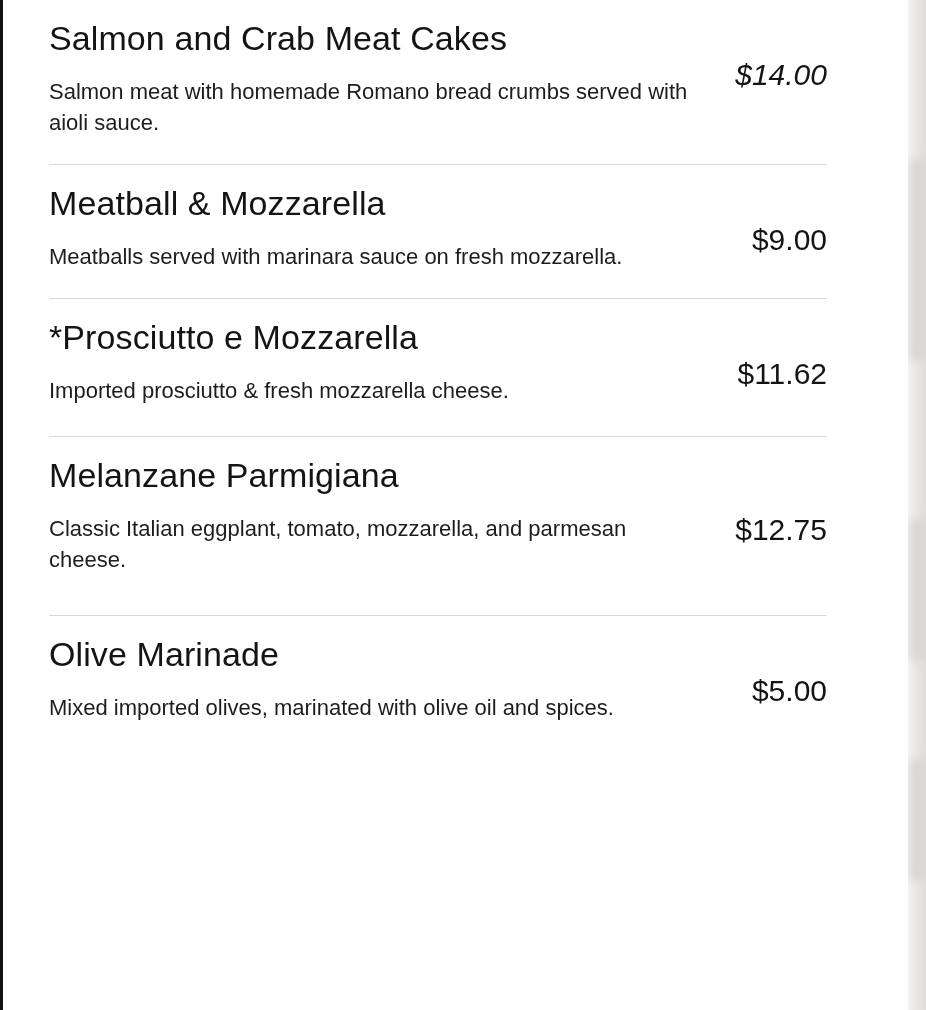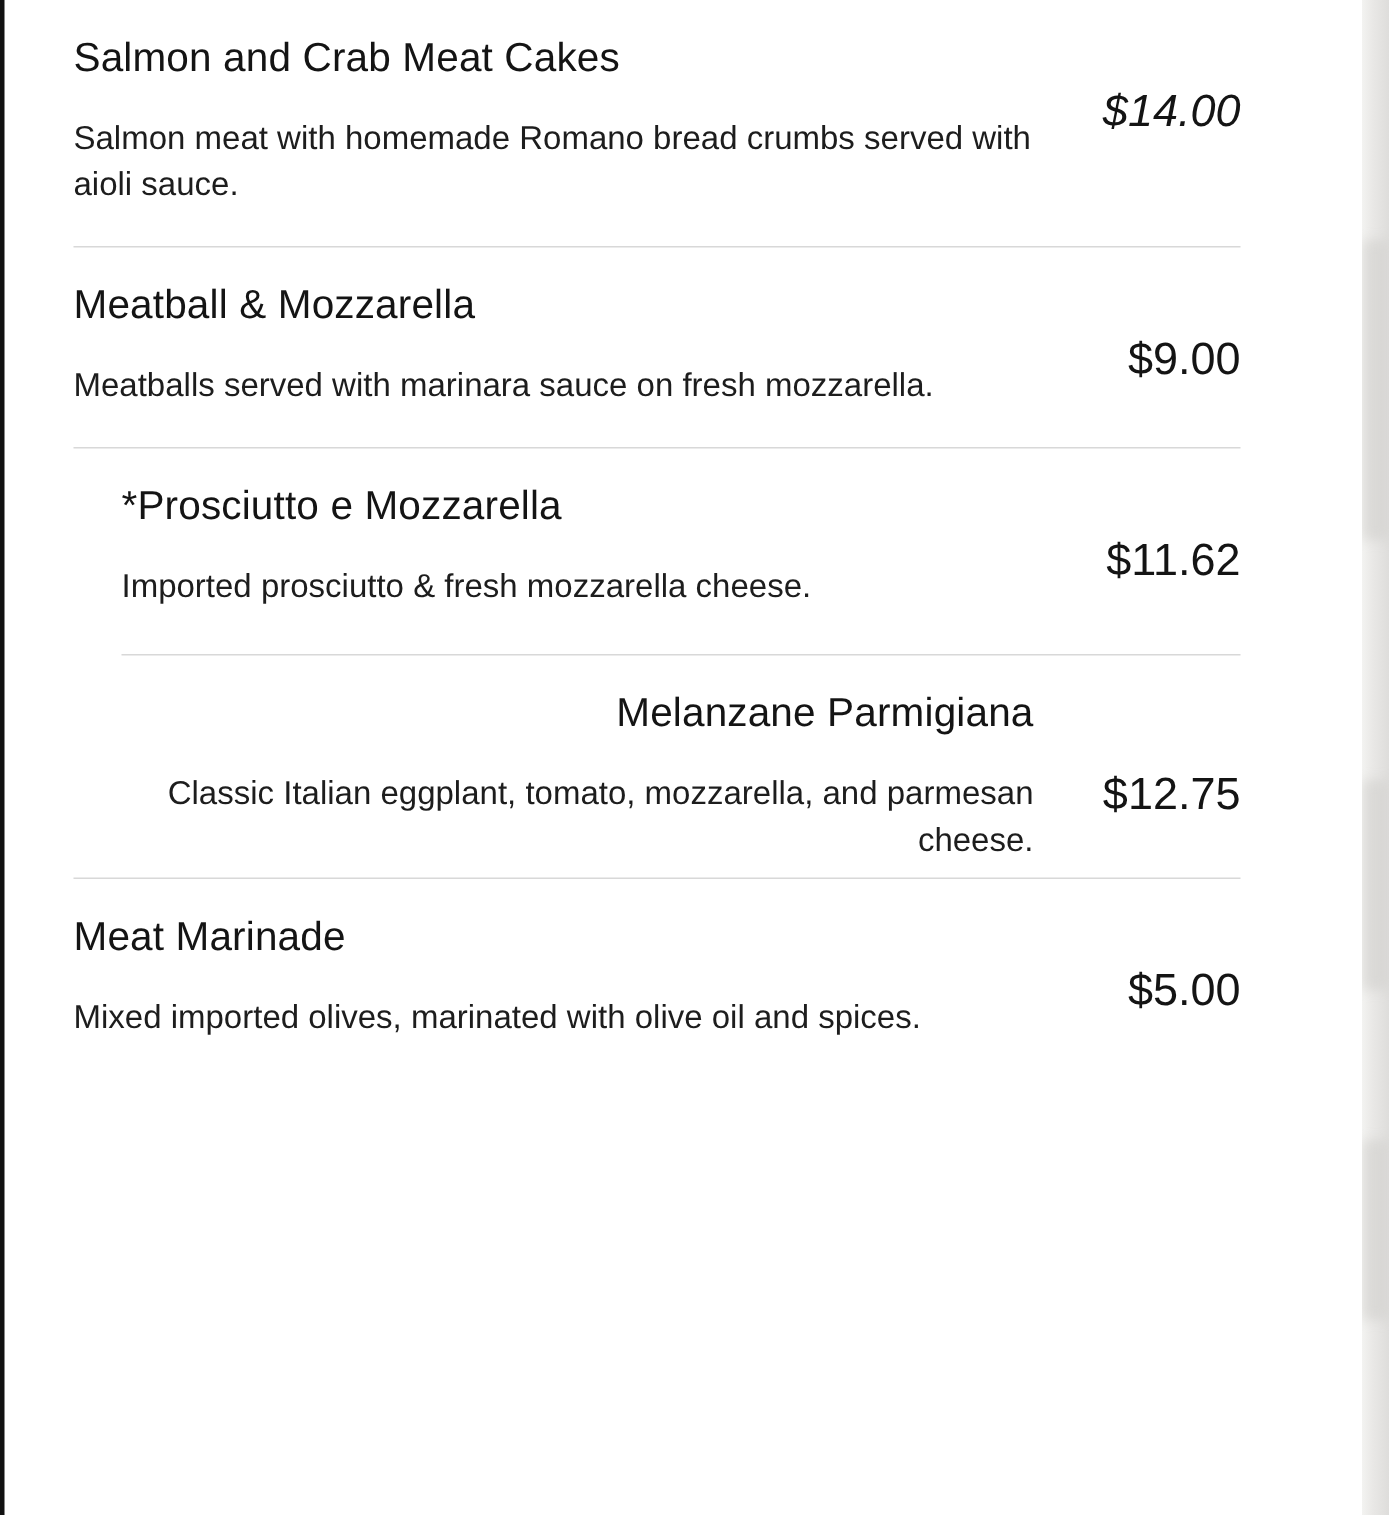--- a/index.html
+++ b/index.html
@@ -55,21 +55,21 @@
   .menu-item {
     position: relative;
     border-bottom: 1px solid #d8d8d8;
     padding: 0 0 24px 0;
   }
   .menu-item.last {
     border-bottom: none;
   }
 
   .item-name {
-    font-size: 27px;
+    font-size: 34px;
     line-height: 32px;
     font-weight: 400;
     letter-spacing: .1px;
     color: #141414;
     padding-top: 22px;
     max-width: 640px;
   }
 
   .item-price {
     position: absolute;
@@ -110,32 +110,32 @@
       <div class="item-price" style="top:58px;font-style:italic;">$14.00</div>
       <div class="item-desc">Salmon meat with homemade Romano bread crumbs served with aioli sauce.</div>
     </div>
 
     <div class="menu-item" style="padding-bottom:26px;">
       <div class="item-name">Meatball &amp; Mozzarella</div>
       <div class="item-price" style="top:58px;">$9.00</div>
       <div class="item-desc">Meatballs served with marinara sauce on fresh mozzarella.</div>
     </div>
 
-    <div class="menu-item" style="padding-bottom:30px;margin-left:32px;">
+    <div class="menu-item" style="padding-bottom:30px;">
       <div class="item-name">*Prosciutto e Mozzarella</div>
       <div class="item-price" style="top:58px;">$11.62</div>
       <div class="item-desc">Imported prosciutto &amp; fresh mozzarella cheese.</div>
     </div>
 
-    <div class="menu-item" style="padding-bottom:10px;text-align:right;">
+    <div class="menu-item" style="padding-bottom:40px;">
       <div class="item-name">Melanzane Parmigiana</div>
       <div class="item-price" style="top:76px;">$12.75</div>
       <div class="item-desc">Classic Italian eggplant, tomato, mozzarella, and parmesan cheese.</div>
     </div>
 
     <div class="menu-item last" style="padding-bottom:0;">
-      <div class="item-name">Meat Marinade</div>
+      <div class="item-name">Olive Marinade</div>
       <div class="item-price" style="top:58px;">$5.00</div>
       <div class="item-desc">Mixed imported olives, marinated with olive oil and spices.</div>
     </div>
 
   </div>
 </div>
 
 </body></html>

